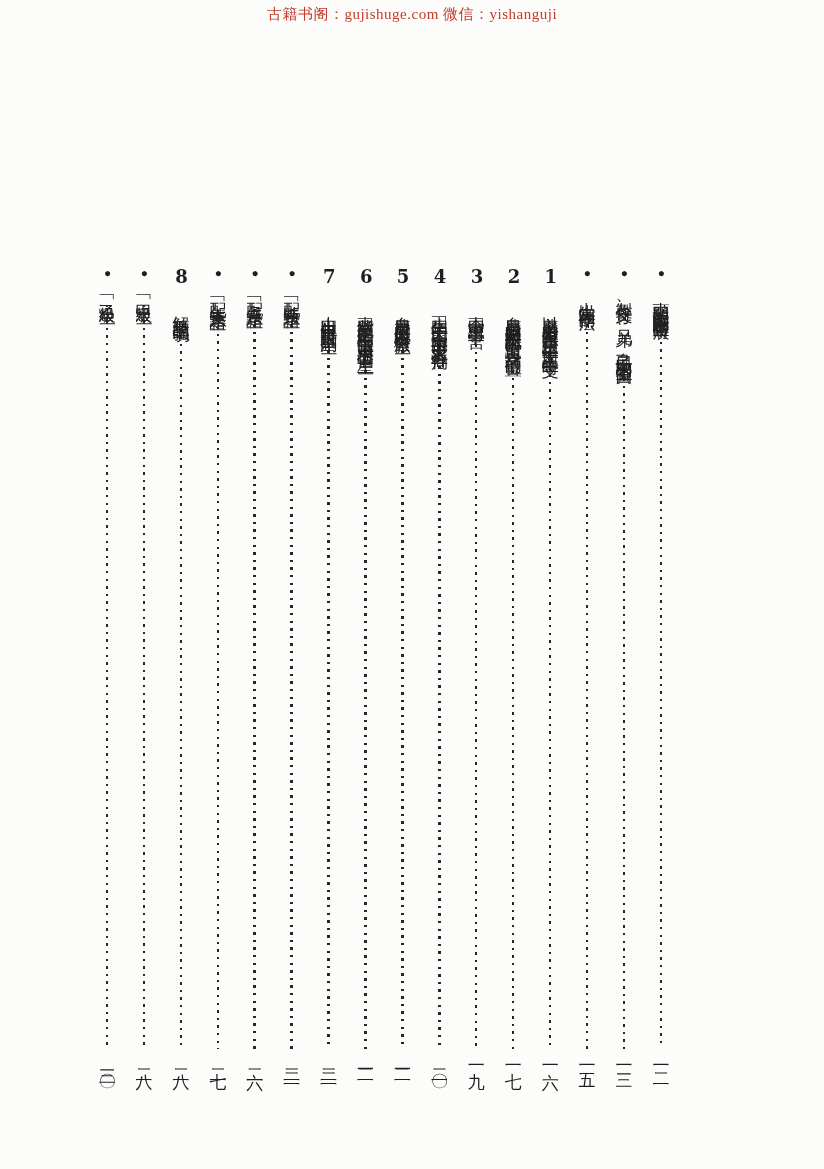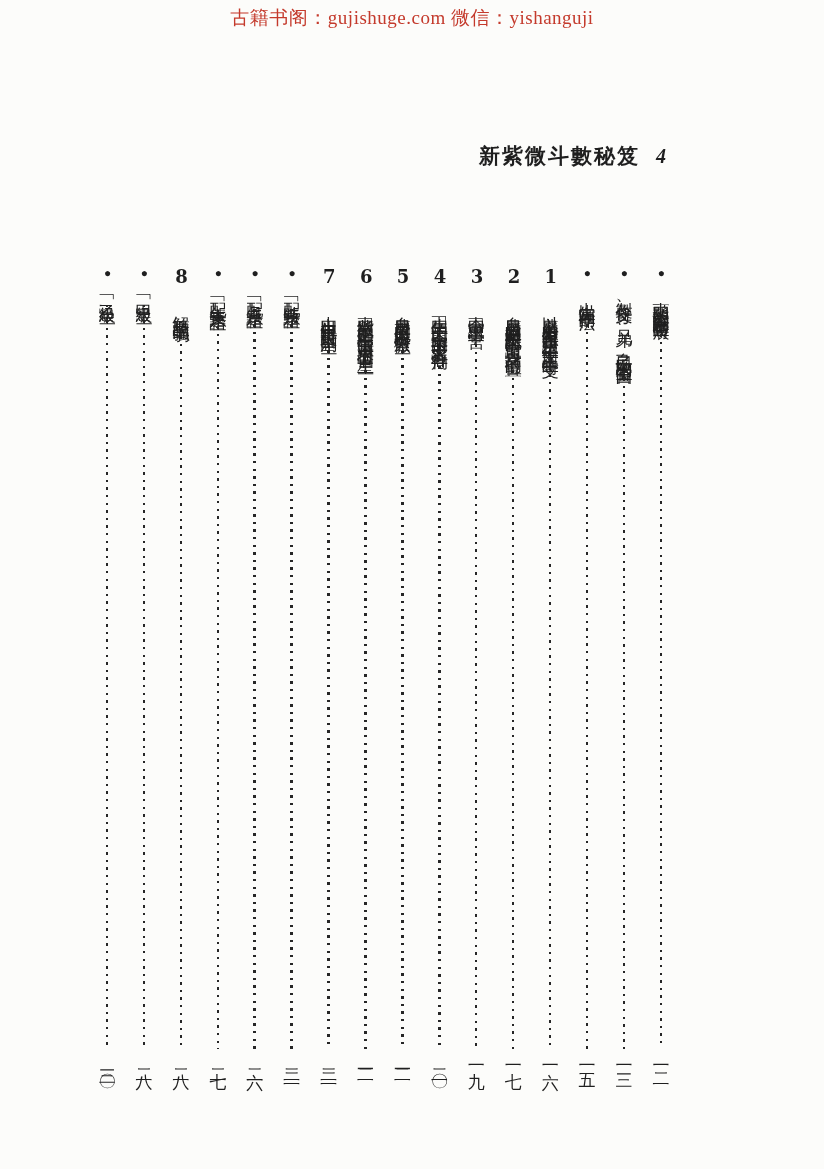--- a/index.html
+++ b/index.html
@@ -13,21 +13,21 @@
     font-family: "Liberation Serif", "DejaVu Serif", serif;
     color: #1f1f1f;
   }
   
   .watermark {
     position: absolute;
     top: 5px;
     left: 0;
     right: 0;
     text-align: center;
-    font-size: 19px;
+    font-size: 15px;
     letter-spacing: 0.5px;
     color: #c43a2c;
     font-family: "Liberation Serif", "DejaVu Serif", serif;
     white-space: nowrap;
   }
   
   .running-head {
     position: absolute;
     top: 142px;
     right: 158px;
@@ -95,23 +95,20 @@
     margin-top: 2px;
   }
 </style>
 </head>
 <body>
 
 <div class="page" style="background: rgb(252, 252, 250); color: rgb(31, 31, 31);">
 
   <div class="watermark" style="color: rgb(196, 58, 44);">古籍书阁：gujishuge.com 微信：yishanguji</div>
 
-  <div class="running-head">
-    <span class="book-title">新紫微斗數秘笈</span><span class="folio">4</span>
-  </div>
 
   <div class="toc" id="toc">
     <div class="entry">
       <span class="marker bullet">●</span>
       <span class="title">由頭髮的旋兒判斷出生時辰</span>
       <span class="leader"></span>
       <span class="pagenum">一二</span>
     </div>
 
     <div class="entry">

